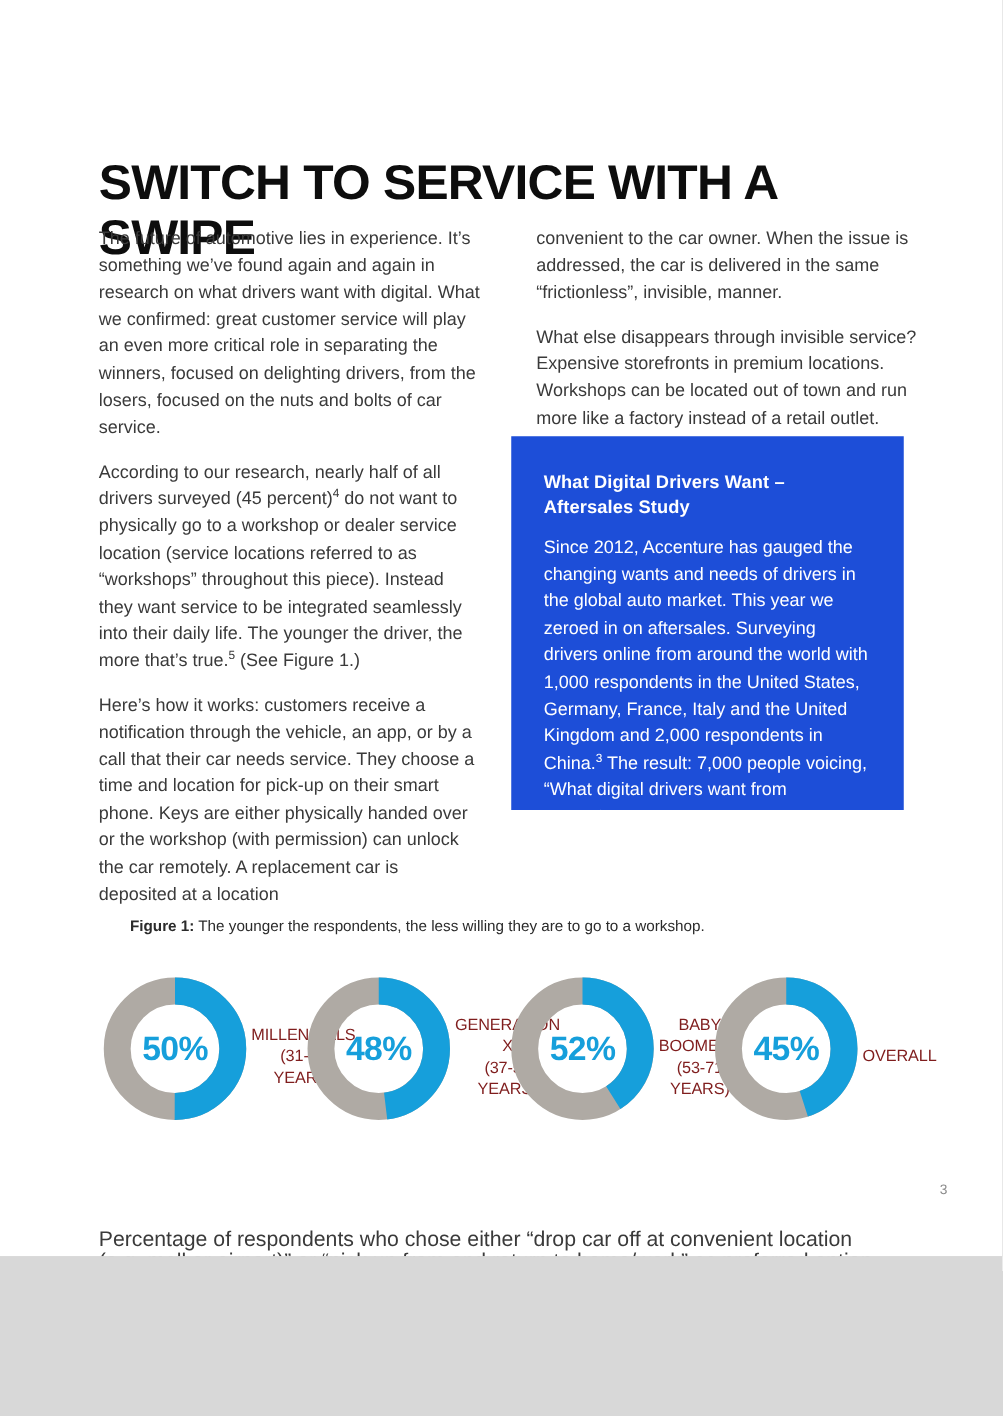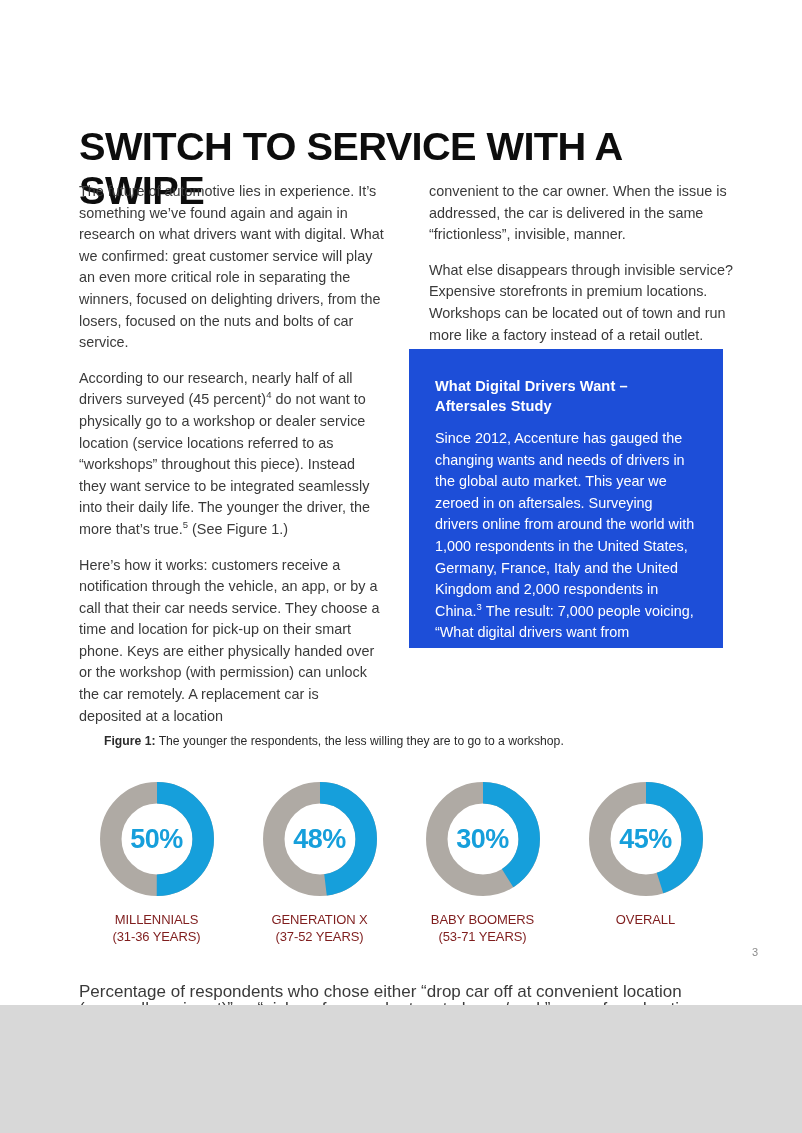--- a/index.html
+++ b/index.html
@@ -99,21 +99,21 @@
     left: 79px;
     top: 778px;
     width: 644px;
     display: flex;
     justify-content: space-between;
     align-items: flex-start;
   }
   .chart-cell {
     width: 155px;
     display: flex;
-    flex-direction: column;
+    flex-direction: row;
     align-items: center;
   }
   .donut-wrap {
     position: relative;
     width: 122px;
     height: 122px;
   }
   .donut-wrap svg {
     display: block;
     width: 122px;
@@ -219,21 +219,21 @@
         <div>(37-52 YEARS)</div>
       </div>
     </div>
 
     <div class="chart-cell">
       <div class="donut-wrap">
         <svg viewBox="0 0 42 42">
           <circle cx="21" cy="21" r="15.9155" fill="none" stroke="#afaaa4" stroke-width="7.4"></circle>
           <circle class="donut-seg" cx="21" cy="21" r="15.9155" fill="none" stroke="#169fdb" stroke-width="7.4" stroke-dasharray="41 59" stroke-dashoffset="0" transform="rotate(-90 21 21)"></circle>
         </svg>
-        <div class="donut-value">30%</div>
+        <div class="donut-value">52%</div>
       </div>
       <div class="chart-label">
         <div>BABY BOOMERS</div>
         <div>(53-71 YEARS)</div>
       </div>
     </div>
 
     <div class="chart-cell">
       <div class="donut-wrap">
         <svg viewBox="0 0 42 42">

